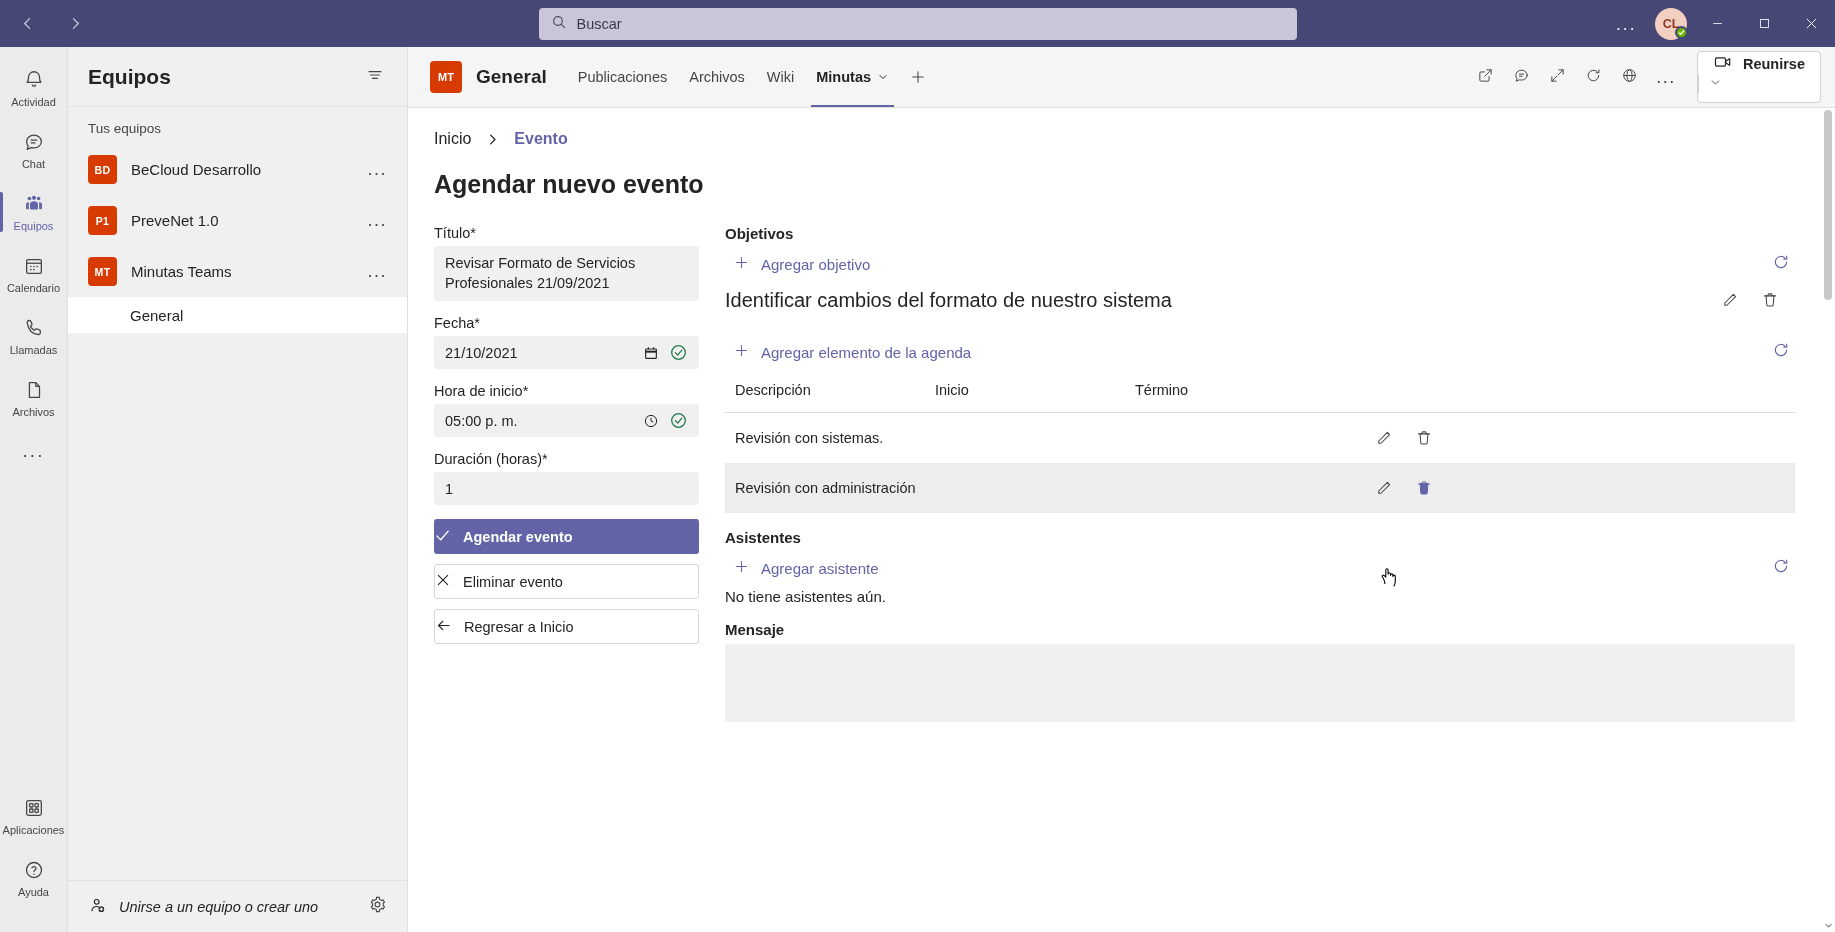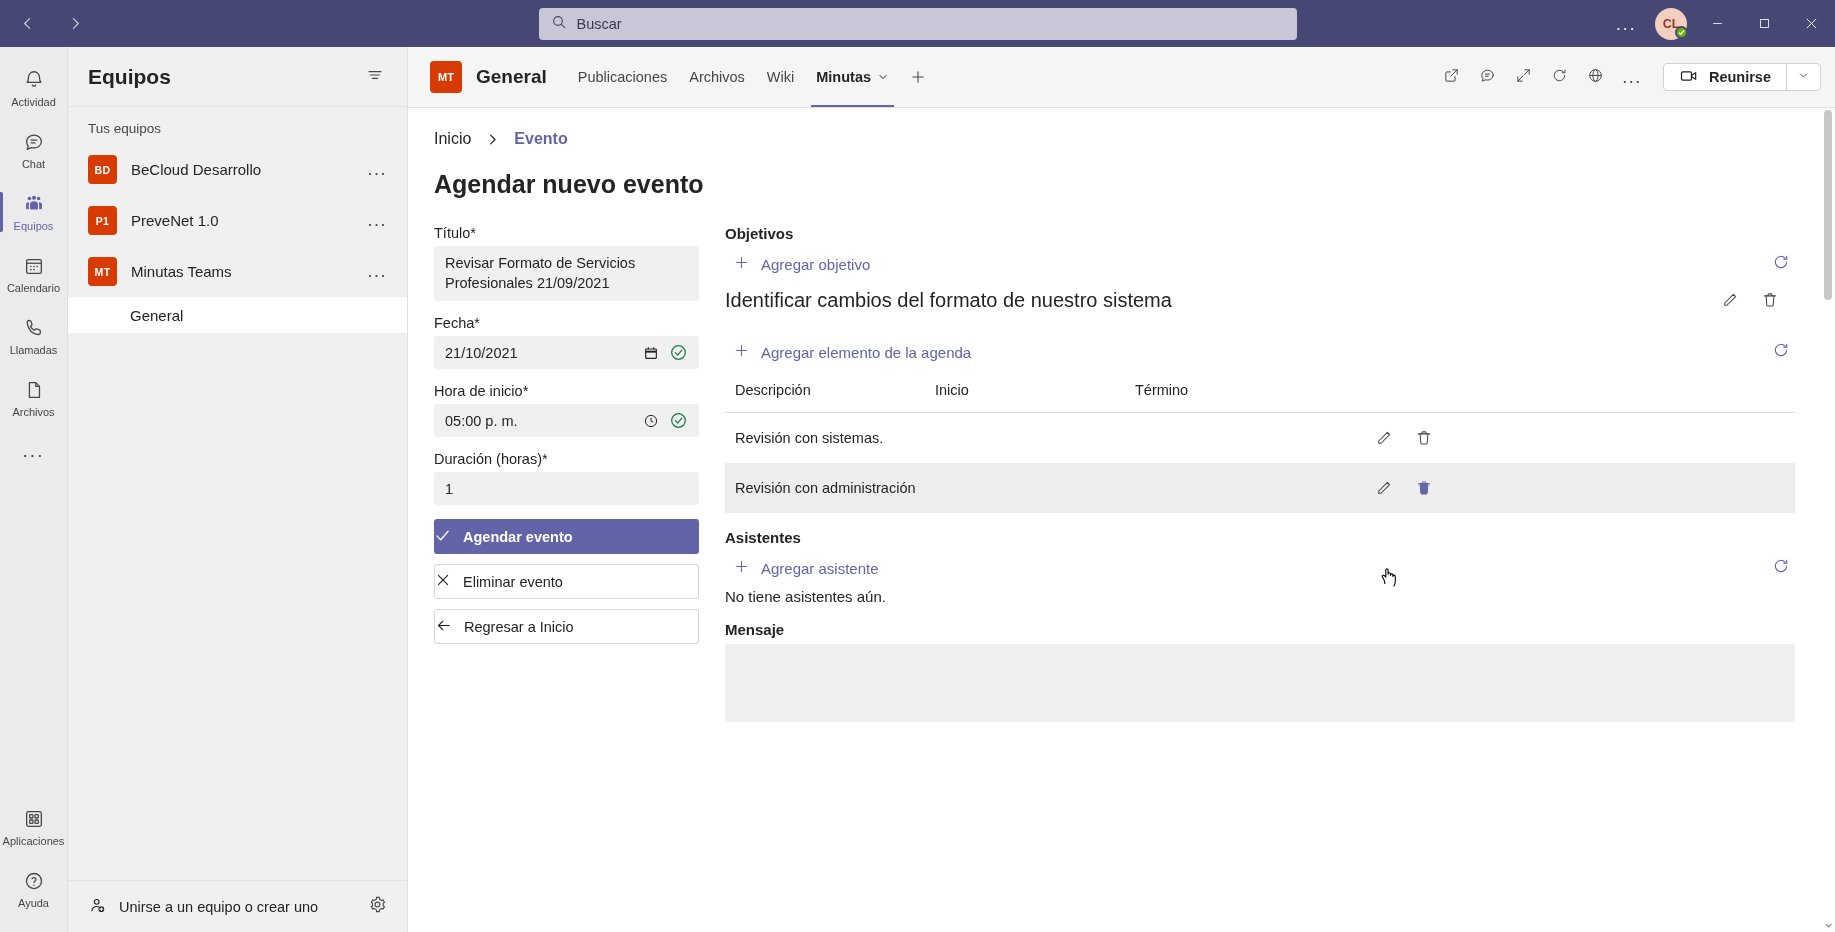--- a/index.html
+++ b/index.html
@@ -52,21 +52,21 @@
   
   .app { flex: 1; display: flex; min-height: 0; }
 
   
   .rail {
     width: 68px; background: #ebebeb; flex: 0 0 68px;
     display: flex; flex-direction: column; align-items: center;
     border-right: 1px solid #e0e0e0;
   }
   .rail-items { width: 100%; padding-top: 10px; display: flex; flex-direction: column; align-items: center; }
-  .rail-bottom { margin-top: auto; width: 100%; display: flex; flex-direction: column; align-items: center; padding-bottom: 12px; }
+  .rail-bottom { margin-top: auto; width: 100%; display: flex; flex-direction: column; align-items: center; padding-bottom: 23px; }
   .rail-item {
     width: 68px; height: 62px; display: flex; flex-direction: column;
     align-items: center; justify-content: center; gap: 3px;
     color: #484644; font-size: 11px; cursor: pointer; position: relative;
   }
   .rail-item.active { color: #6264a7; }
   .rail-item.active::before {
     content: ""; position: absolute; left: 0; top: 11px; bottom: 11px; width: 3px;
     background: #6264a7; border-radius: 0 2px 2px 0;
   }
@@ -100,21 +100,21 @@
     display: flex; align-items: center; justify-content: center; letter-spacing: .3px;
   }
   .team-name { font-size: 15px; color: #252423; white-space: nowrap; overflow: hidden; text-overflow: ellipsis; }
   .row-dots { margin-left: auto; color: #484644; font-size: 18px; letter-spacing: 1.5px; padding: 0 6px; cursor: pointer; }
   .channel-row {
     height: 36px; display: flex; align-items: center; padding-left: 62px;
     font-size: 15px; color: #252423; cursor: pointer; background: #ffffff;
   }
   .sidebar-footer {
     height: 52px; display: flex; align-items: center; padding: 0 14px 0 20px;
-    gap: 16px; border-top: 1px solid #e3e3e3;
+    gap: 16px; border-top: 1px solid #e3e3e3; font-style: italic;
   }
   .join-team { display: flex; align-items: center; gap: 12px; font-size: 14.5px; color: #252423; cursor: pointer; }
   .gear-btn { margin-left: auto; width: 32px; height: 32px; display: flex; align-items: center; justify-content: center;
     color: #484644; cursor: pointer; border-radius: 3px; }
 
   
   .main { flex: 1; min-width: 0; display: flex; flex-direction: column; background: #fff; }
   .main-header {
     height: 61px; flex: 0 0 61px; display: flex; align-items: center;
     padding: 0 14px 0 22px; border-bottom: 1px solid #e1dfdd; background: #f5f5f5;
@@ -141,21 +141,21 @@
   }
   .header-right { margin-left: auto; display: flex; align-items: center; gap: 2px; }
   .hicon {
     width: 34px; height: 34px; display: flex; align-items: center; justify-content: center;
     color: #484644; cursor: pointer; border-radius: 3px;
   }
   .hdots { width: 34px; height: 34px; display: flex; align-items: center; justify-content: center;
     color: #484644; font-size: 18px; letter-spacing: 1.5px; cursor: pointer; border-radius: 3px; }
   .meet-group {
     display: flex; margin-left: 12px; border: 1px solid #d1d1d1; border-radius: 4px;
-    overflow: hidden; background: #fff; height: 28px;
+    overflow: hidden; background: #fff; height: 52px; flex-direction: column;
   }
   .meet-btn {
     display: flex; align-items: center; gap: 10px; padding: 0 15px;
     font-size: 14.5px; font-weight: 700; color: #252423; cursor: pointer;
   }
   .meet-split {
     width: 34px; display: flex; align-items: center; justify-content: center;
     border-left: 1px solid #d1d1d1; color: #484644; cursor: pointer;
   }
 

